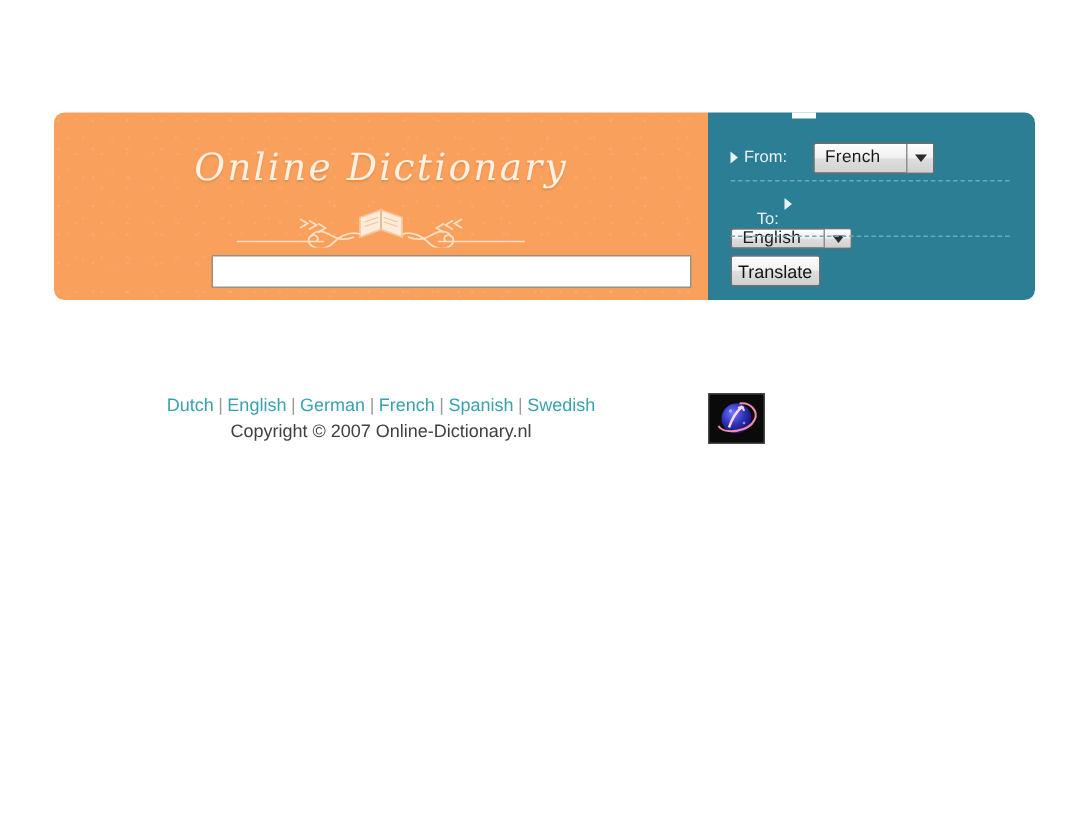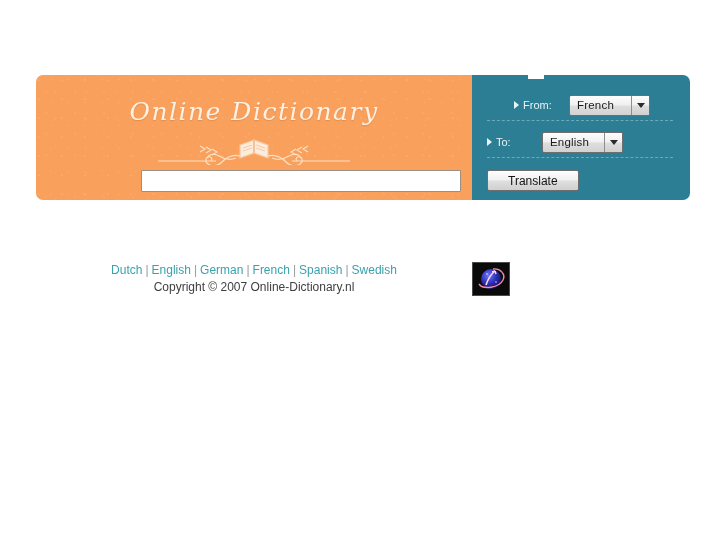--- a/index.html
+++ b/index.html
@@ -120,22 +120,22 @@
     height: 4px;
     background: #ffffff;
   }
 
   .ctl-row {
     position: absolute;
     display: flex;
     align-items: center;
     height: 20px;
   }
-  .row-from { left: 15px; top: 20px; margin-left: 27px; }
-  .row-to   { left: 15px; top: 57px; }
+  .row-from { left: 15px; top: 20px; }
+  .row-to   { left: 15px; top: 57px; flex-direction: column; }
 
   .tri {
     width: 0; height: 0;
     border-top: 4px solid transparent;
     border-bottom: 4px solid transparent;
     border-left: 5px solid #e9f3f6;
     margin-right: 4px;
     flex: none;
   }
   .ctl-label {
@@ -193,21 +193,21 @@
     border-top: 1px dashed #6fa8b8;
   }
   .dash-1 { top: 45px; }
   .dash-2 { top: 82px; }
 
   .translate-btn {
     position: absolute;
     left: 15px;
     top: 95px;
     height: 21px;
-    padding: 0 20px;
+    padding: 0 4px;
     border: 1px solid #6e6e6e;
     border-radius: 2px;
     background: linear-gradient(to bottom, #fdfdfd 0%, #f1f1f1 48%, #dfdfdf 52%, #d0d0d0 100%);
     box-shadow: inset 0 1px 0 #ffffff;
     font-family: "Liberation Sans", sans-serif;
     font-size: 12px;
     color: #141414;
     cursor: pointer;
   }
 

